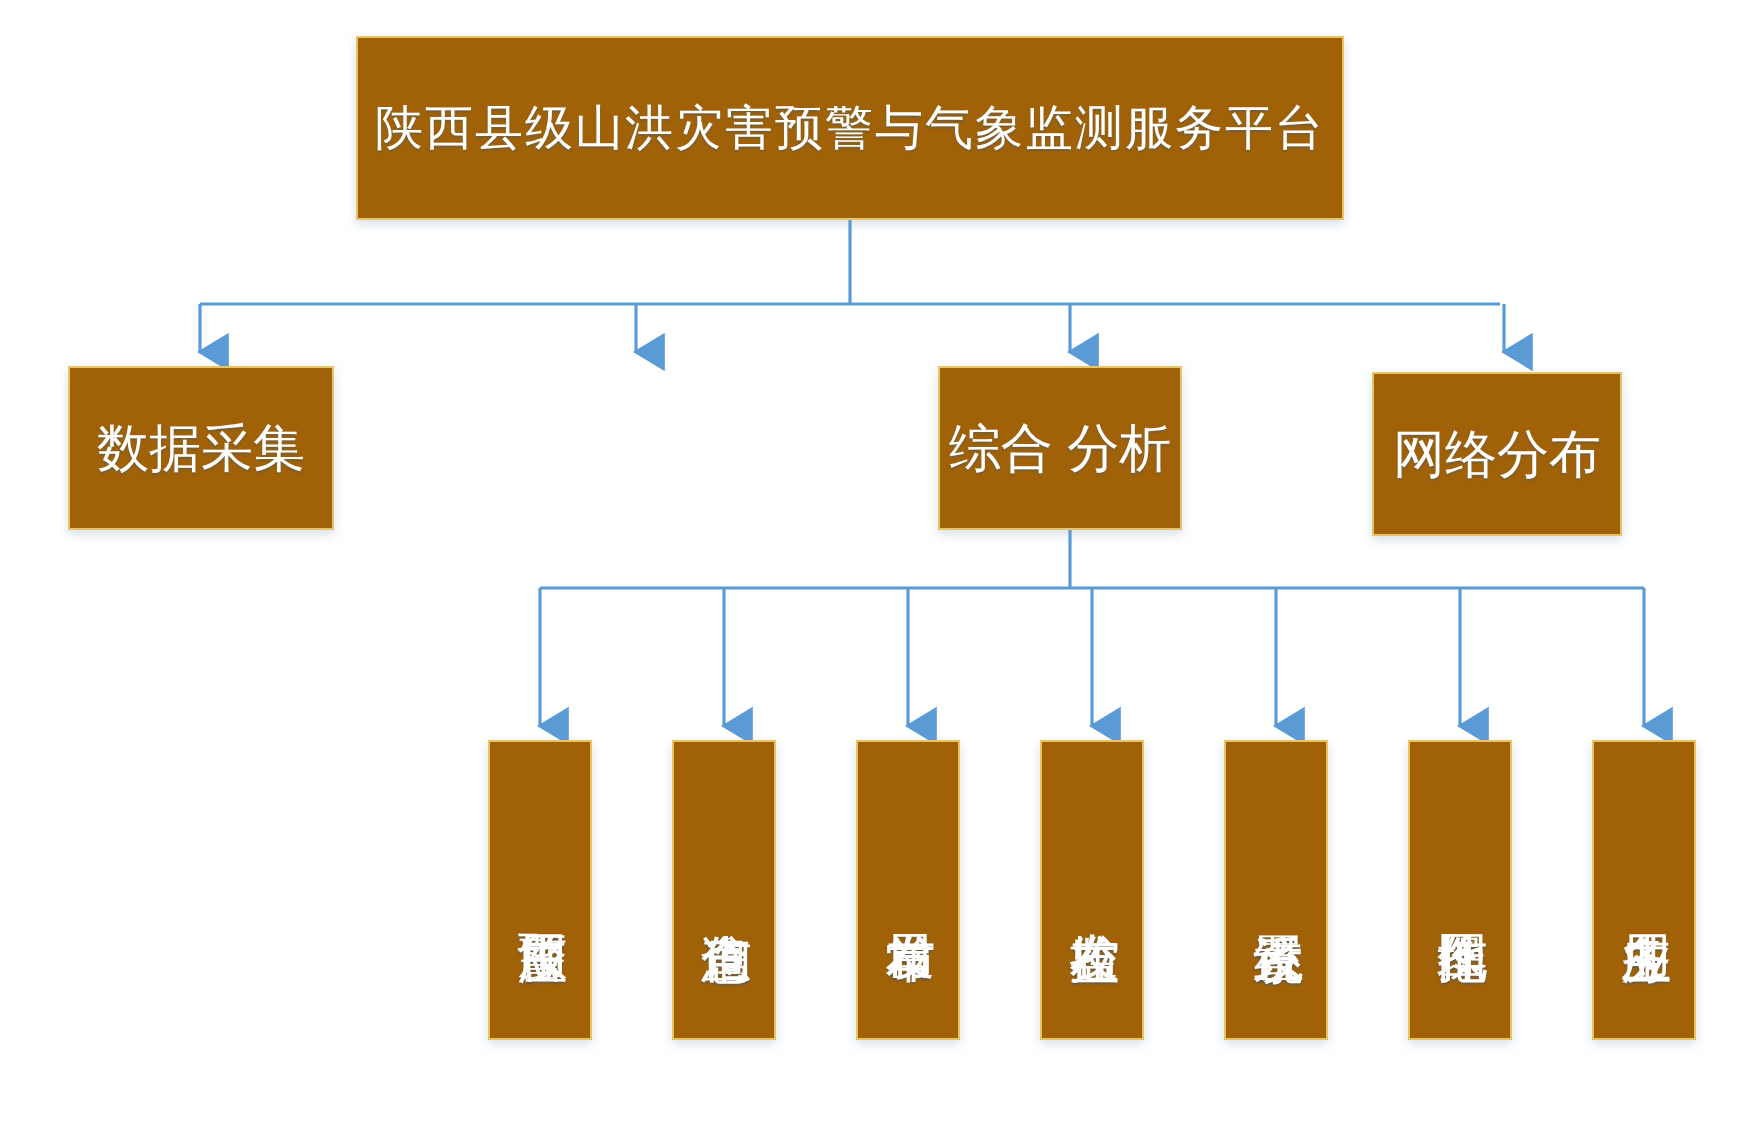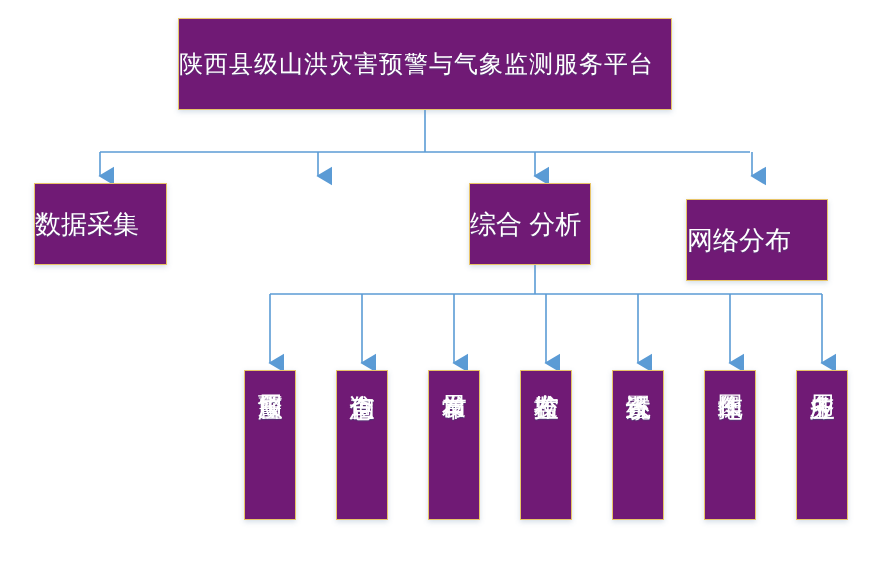--- a/index.html
+++ b/index.html
@@ -27,25 +27,26 @@
     position: absolute;
     left: 0; top: 0;
     width: 869px;
     height: 570px;
     pointer-events: none;
   }
 
   .node {
     position: absolute;
     box-sizing: border-box;
-    background: #701a75;
+    background: #a16207;
     border: 1px solid #e8c468;
     box-shadow: 0 2px 5px rgba(120,150,180,0.30);
     display: flex;
     align-items: center;
+    justify-content: center;
     color: #ffffff;
     text-shadow: 0 1px 1px rgba(60,90,120,0.45);
     user-select: none;
   }
 
   .node-root {
     left: 178px;
     top: 18px;
     width: 494px;
     height: 92px;
@@ -53,21 +54,21 @@
     letter-spacing: 1px;
   }
 
   .node-l2 {
     height: 82px;
     font-size: 26px;
   }
   .node-l2.n0 { left: 34px;  top: 183px; width: 133px; }
   .node-l2.n1 { left: 252px; top: 183px; width: 133px; }
   .node-l2.n2 { left: 469px; top: 183px; width: 122px; }
-  .node-l2.n3 { left: 686px; top: 199px; width: 142px; }
+  .node-l2.n3 { left: 686px; top: 186px; width: 125px; }
 
   .node-leaf {
     top: 370px;
     width: 52px;
     height: 150px;
     font-size: 25px;
     writing-mode: vertical-rl;
     text-orientation: upright;
     line-height: 1.18;
     padding-top: 4px;

